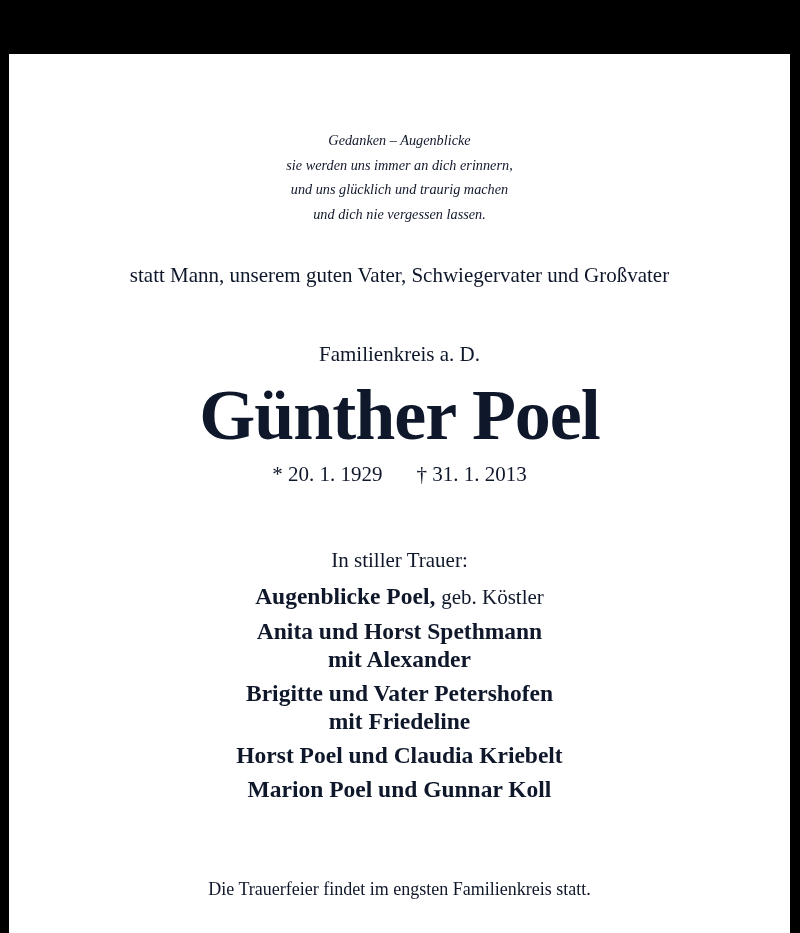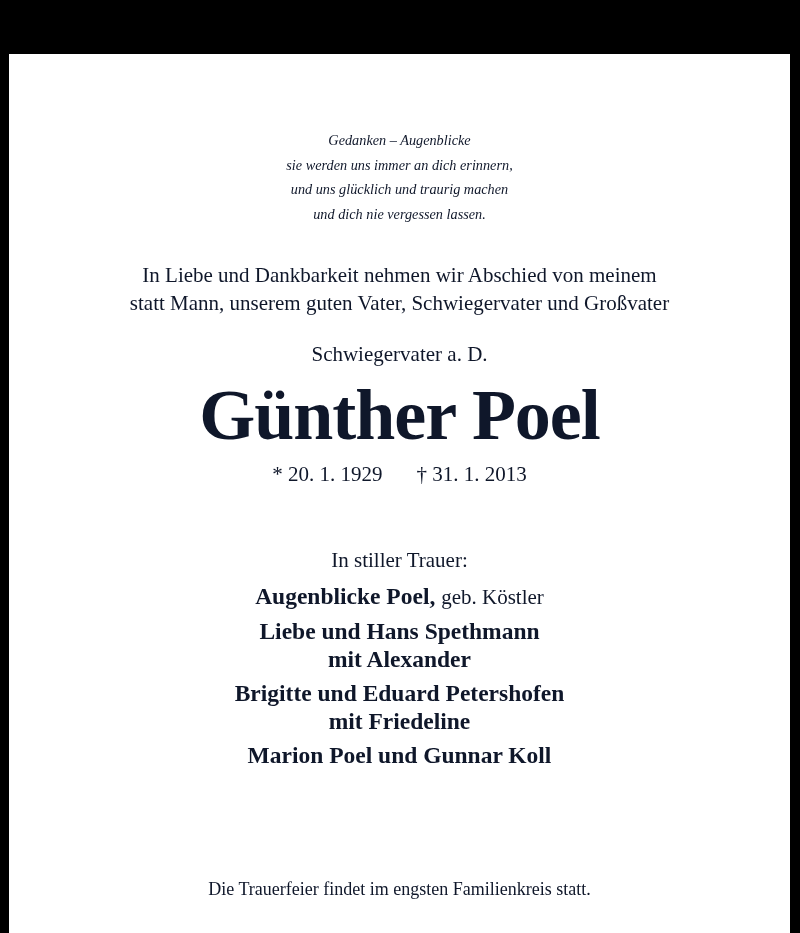--- a/index.html
+++ b/index.html
@@ -54,46 +54,48 @@
 <div class="frame">
 
   <div class="poem">
     <div>Gedanken – Augenblicke</div>
     <div>sie werden uns immer an dich erinnern,</div>
     <div>und uns glücklich und traurig machen</div>
     <div>und dich nie vergessen lassen.</div>
   </div>
 
   <div class="intro">
-    <div>In Liebe und Dankbarkeit nehmen wir Abschied von meinem</div>
     <div>statt Mann, unserem guten Vater, Schwiegervater und Großvater</div>
   </div>
 
-  <div class="title-line">Schwiegervater a. D.</div>
+  <div class="title-line">Familienkreis a. D.</div>
 
   <div class="name">Günther Poel</div>
 
   <div class="dates">
     <span>* 20. 1. 1929</span><span>† 31. 1. 2013</span>
   </div>
 
   <div class="mourning-label">In stiller Trauer:</div>
 
   <div class="mourners">
     <div>
       <span>Augenblicke Poel,</span>
       <span class="plain">geb. Köstler</span>
     </div>
     <div class="gap">
-      <div>Liebe und Hans Spethmann</div>
+      <div>Anita und Horst Spethmann</div>
       <div style="margin-top:-4px">mit Alexander</div>
     </div>
     <div class="gap">
-      <div>Brigitte und Eduard Petershofen</div>
+      <div>Brigitte und Vater Petershofen</div>
       <div style="margin-top:-4px">mit Friedeline</div>
+    </div>
+    <div class="gap">
+      <div>Horst Poel und Claudia Kriebelt</div>
     </div>
     <div class="gap">
       <div>Marion Poel und Gunnar Koll</div>
     </div>
   </div>
 
   <div class="footer">Die Trauerfeier findet im engsten Familienkreis statt.</div>
 
 </div>
 

